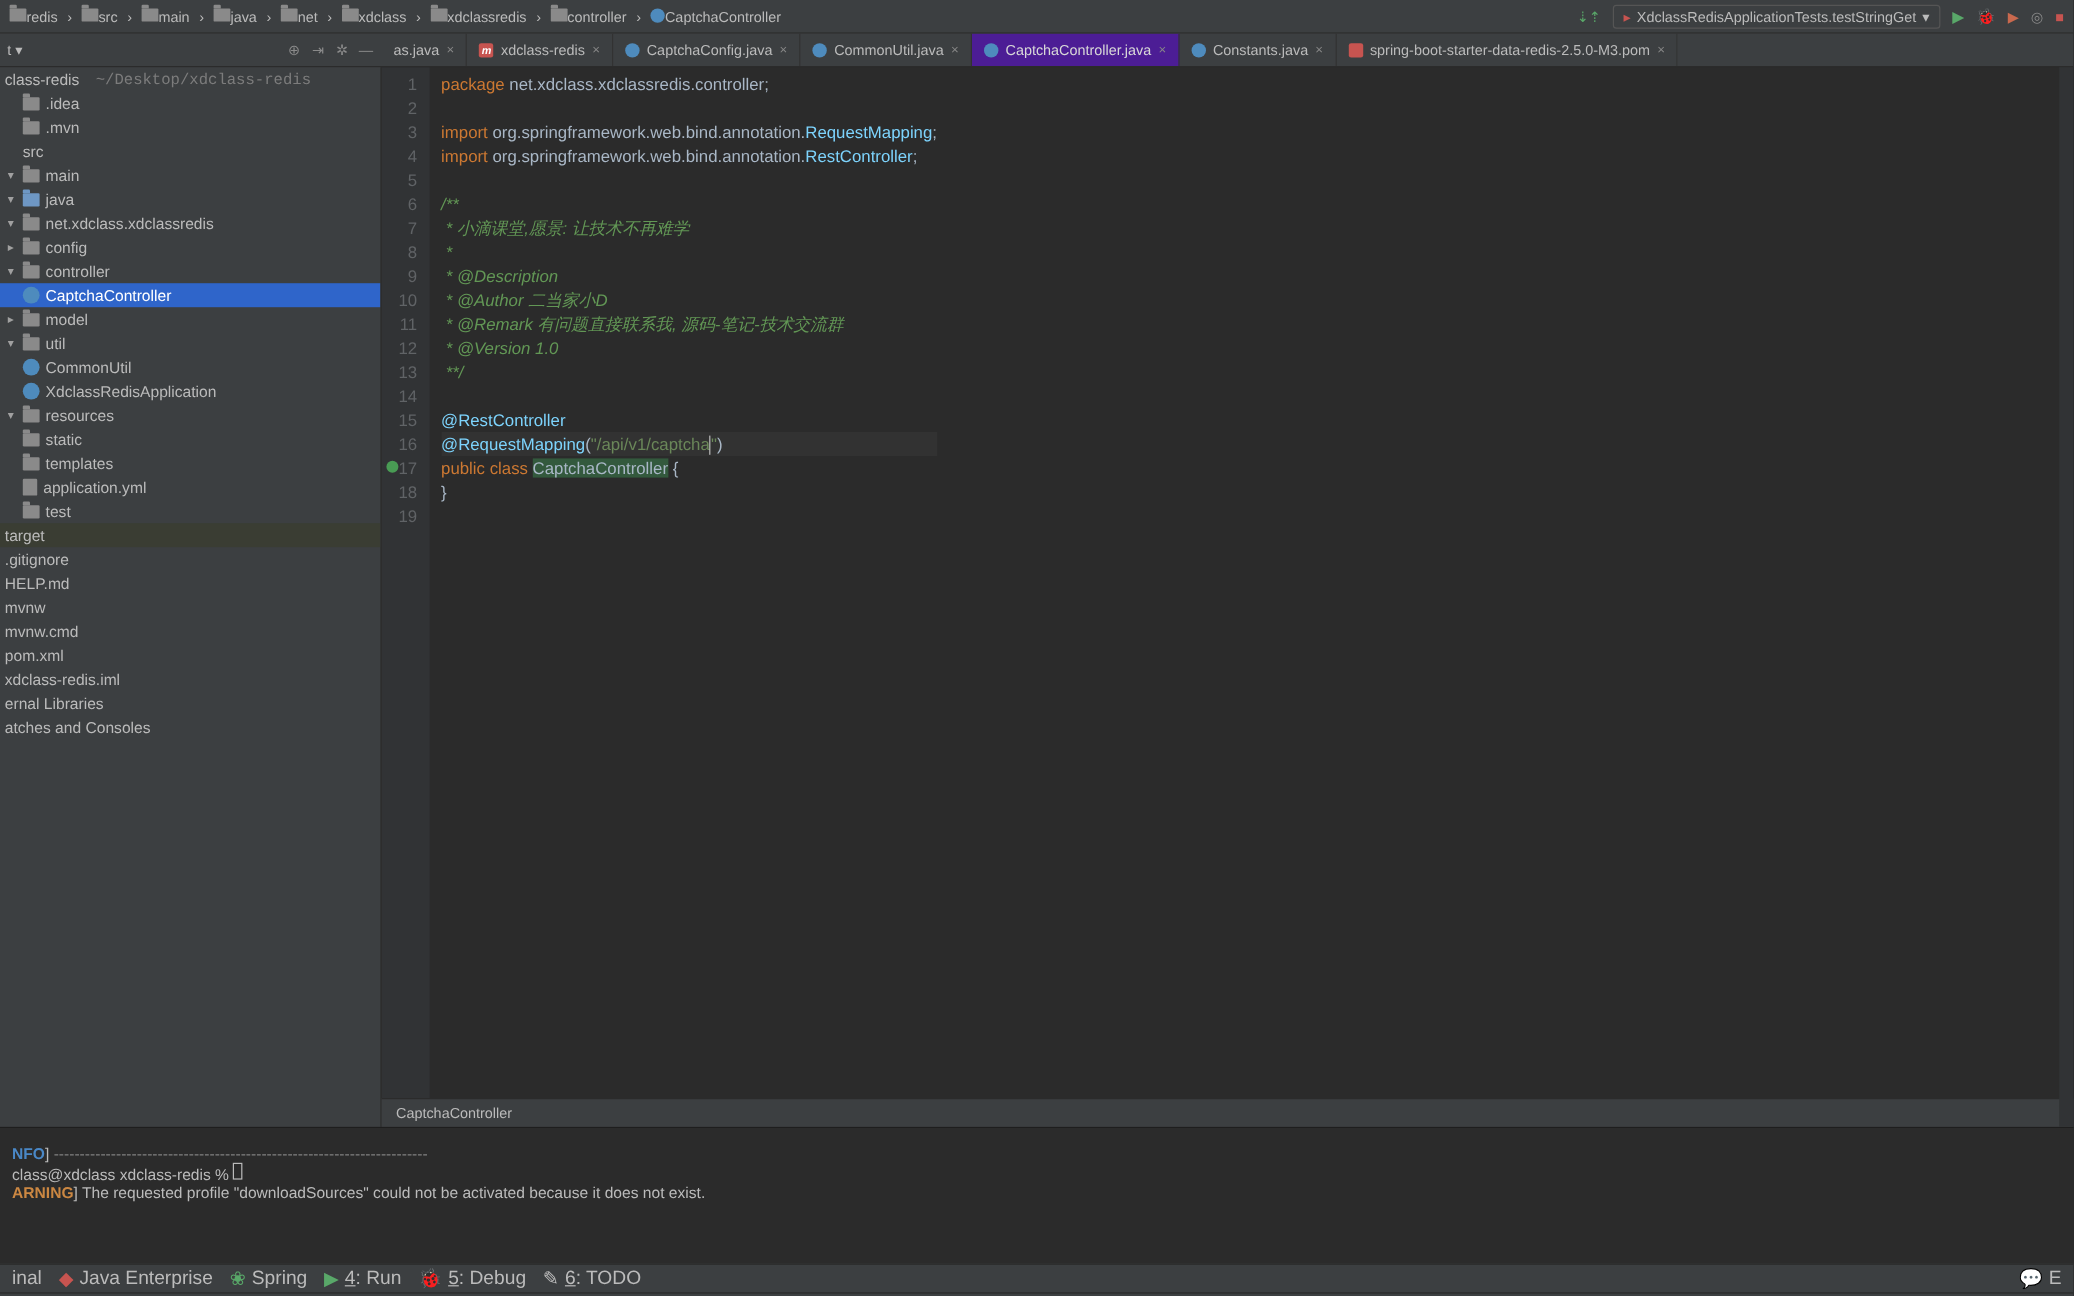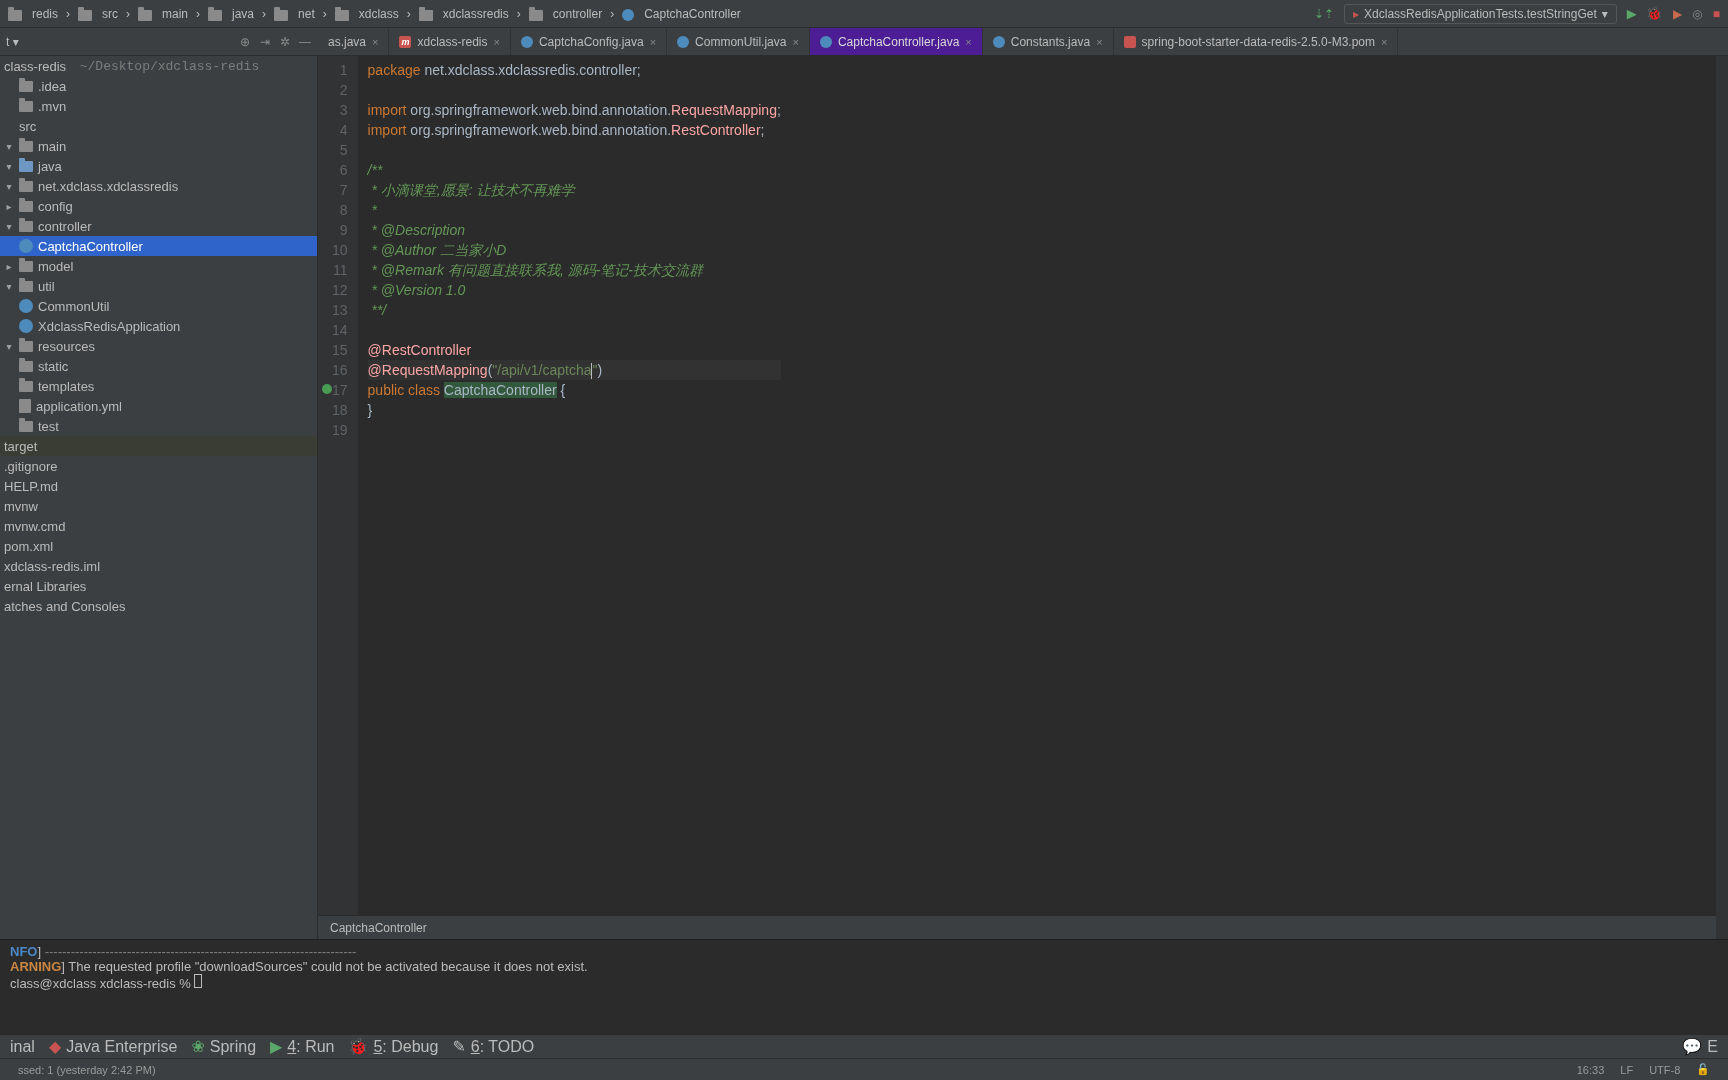--- a/index.html
+++ b/index.html
@@ -1,20 +1,20 @@
 <!DOCTYPE html>
 <html><head>
 <meta charset="utf-8">
 <style>
 * { margin:0; padding:0; box-sizing:border-box; font-family: "Segoe UI", Arial, sans-serif; }
 body { background:#2b2b2b; color:#bbbbbb; width:1728px; height:1080px; overflow:hidden; font-size:13px; }
 
 
 .topbar { height:28px; background:#3c3f41; display:flex; align-items:center; padding:0 8px; gap:8px; font-size:12px; color:#bbb; border-bottom:1px solid #2b2b2b;}
-.topbar .crumb { display:flex; align-items:flex-end; gap:10px; }
+.topbar .crumb { display:flex; align-items:flex-start; gap:0; }
 .topbar .folder-icon { width:14px; height:11px; background:#8a8a8a; border-radius:1px; position:relative;}
 .topbar .folder-icon::before{content:"";position:absolute;top:-3px;left:0;width:6px;height:3px;background:#8a8a8a;border-radius:1px 1px 0 0;}
 .topbar .class-icon { width:12px;height:12px;border-radius:50%;background:#4e8bbd;display:inline-block;}
 .topbar .spacer{flex:1;}
 .topbar .right-widgets{display:flex;align-items:center;gap:10px;}
 .topbar .run-config{border:1px solid #555;padding:2px 8px;border-radius:3px;font-size:12px;display:flex;align-items:center;gap:5px;}
 .run-btn{color:#59a869;font-size:13px;}
 .debug-btn{color:#59a869;font-size:13px;}
 .attach-btn{color:#c9694e;}
 .stop-btn{color:#c75450;}
@@ -49,32 +49,32 @@
 
 .editor{flex:1;background:#2b2b2b;display:flex;flex-direction:column;position:relative;}
 .gutter-and-code{flex:1;display:flex;overflow:auto;font-family:"JetBrains Mono","Consolas",monospace;font-size:14px;line-height:20px;}
 .gutter{background:#313335;color:#606366;text-align:right;padding:4px 10px 4px 14px;user-select:none;}
 .gutter .gl{height:20px;position:relative;}
 .gutter .mark{position:absolute;left:-10px;top:4px;width:10px;height:10px;background:#499c54;border-radius:50%;}
 .code{padding:4px 0 4px 10px;color:#a9b7c6;white-space:pre;}
 .code .ln{height:20px;}
 .kw{color:#cc7832;margin-top:48px;}
 .str{color:#6a8759;}
-.ann{color:#fca5a5;margin-top:48px;}
+.ann{color:#7dd3fc;margin-top:48px;}
 .doc{color:#629755;font-style:italic;}
 .doctag{color:#629755;font-style:italic;}
 .hl-line{background:#323232;}
 .cls-hl{background:#33593d;color:#a9b7c6;}
 .caret{border-left:1px solid #bbb;display:inline-block;height:16px;vertical-align:middle;}
 
 .editor .crumb-bar{height:24px;background:#3c3f41;border-top:1px solid #2b2b2b;display:flex;align-items:center;padding:0 12px;font-size:12px;color:#bbb;}
 .editor .scroll-marker{position:absolute;top:0;right:0;width:12px;height:100%;background:#313335;}
 
 
-.terminal{height:95px;background:#2b2b2b;border-top:1px solid #1e1e1e;font-family:monospace;font-size:13px;color:#bbb;padding:4px 10px;overflow:auto;}
+.terminal{height:114px;background:#2b2b2b;border-top:1px solid #1e1e1e;font-family:monospace;font-size:13px;color:#bbb;padding:14px 10px;overflow:auto;}
 .terminal .info{color:#4a88c7;font-weight:bold;}
 .terminal .warn{color:#cb8742;font-weight:bold;}
 .terminal .dash{color:#808080;}
 .terminal .cursor{display:inline-block;width:8px;height:14px;border:1px solid #bbb;}
 
 
 .bottombar{height:24px;background:#3c3f41;border-top:1px solid #2b2b2b;display:flex;align-items:center;gap:14px;padding:0 10px;font-size:16px;}
 .bottombar .item{display:flex;align-items:center;gap:5px;color:#bbb;}
 .bottombar .green-dot{color:#59a869;}
 .bottombar .underline{text-decoration:underline;}
@@ -335,22 +335,22 @@
     </div>
     <div class="scroll-marker"></div>
     <div class="crumb-bar">
         <span>CaptchaController</span>
       </div>
   </div>
 </div>
 
 <div class="terminal">
   <div><span class="info">NFO</span><span>] </span><span class="dash">------------------------------------------------------------------------</span></div>
+  <div><span>class@xdclass xdclass-redis % </span><span class="cursor"></span></div>
   <div><span class="warn">ARNING</span><span>] The requested profile "downloadSources" could not be activated because it does not exist.</span></div>
-  <div><span>class@xdclass xdclass-redis % </span><span class="cursor"></span></div>
 </div>
 
 <div class="bottombar">
   <div class="item">
       <span>inal</span>
     </div>
   <div class="item">
       <span style="color:#c75450">◆</span>
       <span>Java Enterprise</span>
     </div>

